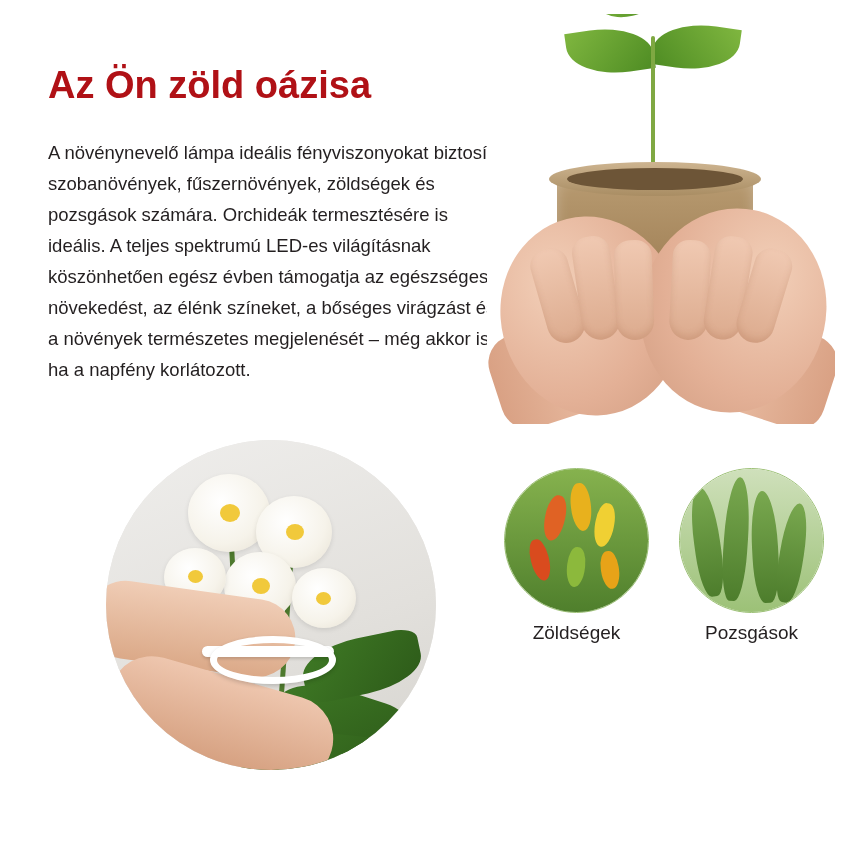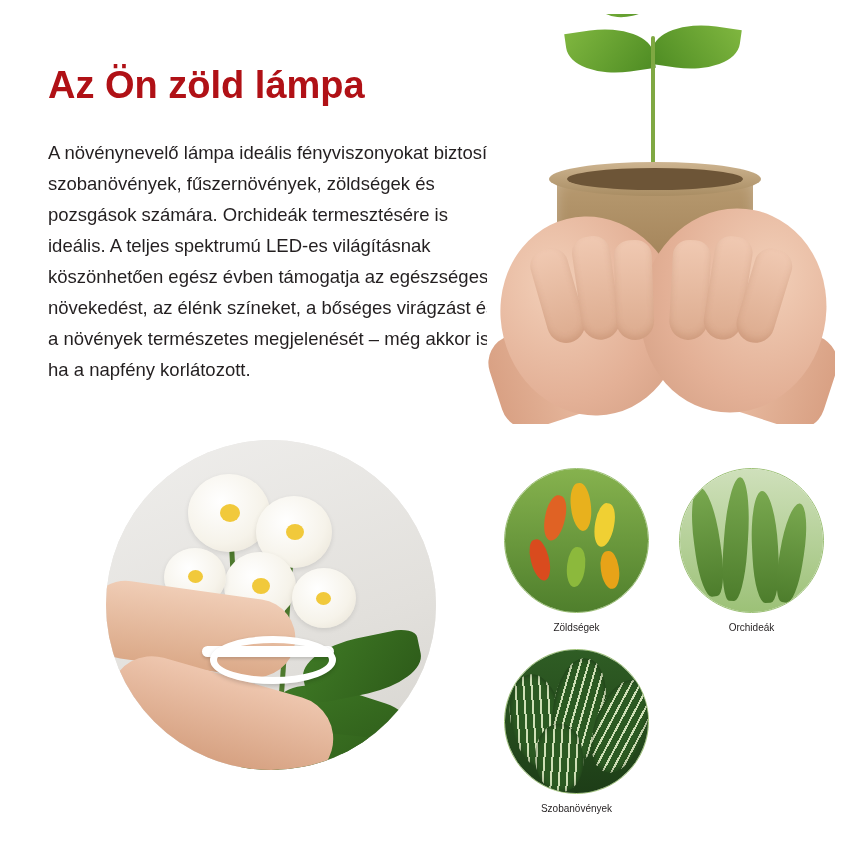--- a/index.html
+++ b/index.html
@@ -257,21 +257,21 @@
     width: 145px;
     height: 145px;
     border-radius: 50%;
     overflow: hidden;
     position: relative;
     border: 1px solid #9bbf74;
     box-sizing: border-box;
   }
   .thumb-label {
     margin-top: 9px;
-    font-size: 10px;
+    font-size: 19px;
     color: #231f20;
   }
 
   
   .veg {
     position: absolute;
     inset: 0;
     background: linear-gradient(180deg, #86b24e 0%, #4f7f2c 100%);
   }
   .veg .pepper {
@@ -308,21 +308,21 @@
     background: repeating-linear-gradient(100deg, #2c5a22 0px, #2c5a22 6px, #cfe0b6 6px, #cfe0b6 8px);
     border-radius: 55% 45% 50% 50%;
     box-shadow: inset 0 0 6px rgba(0,0,0,0.4);
   }
 </style>
 </head>
 <body>
 
 <div class="page">
 
-  <h1 class="headline">Az Ön zöld lámpa</h1>
+  <h1 class="headline">Az Ön zöld oázisa</h1>
 
   <p class="bodycopy">A növénynevelő lámpa ideális fényviszonyokat biztosít szobanövények, fűszernövények, zöldségek és pozsgások számára. Orchideák termesztésére is ideális. A teljes spektrumú LED-es világításnak köszönhetően egész évben támogatja az egészséges növekedést, az élénk színeket, a bőséges virágzást és a növények természetes megjelenését – még akkor is, ha a napfény korlátozott.</p>
 
   <div class="hero-photo">
     <div class="hands">
       <div class="leaf l1"></div>
       <div class="leaf l2"></div>
       <div class="leaf l3"></div>
       <div class="leaf l4"></div>
 
@@ -398,33 +398,22 @@
 
       <div class="thumb">
         <div class="thumb-circle">
           <div class="succ">
             <div class="blade" style="left:14px; top:18px; width:26px; height:110px; transform:rotate(-8deg);"></div>
             <div class="blade" style="left:44px; top:8px; width:24px; height:124px; transform:rotate(4deg);"></div>
             <div class="blade" style="left:72px; top:22px; width:26px; height:112px; transform:rotate(-3deg);"></div>
             <div class="blade" style="left:100px; top:34px; width:24px; height:100px; transform:rotate(9deg);"></div>
           </div>
         </div>
-        <div class="thumb-label">Orchideák</div>
+        <div class="thumb-label">Pozsgások</div>
       </div>
     </div>
 
     <div class="thumb-row">
 
-      <div class="thumb">
-        <div class="thumb-circle">
-          <div class="zebra">
-            <div class="zleaf" style="left:6px; top:24px; width:52px; height:96px; transform:rotate(-14deg);"></div>
-            <div class="zleaf" style="left:48px; top:8px; width:52px; height:104px; transform:rotate(6deg);"></div>
-            <div class="zleaf" style="left:90px; top:28px; width:50px; height:96px; transform:rotate(18deg);"></div>
-            <div class="zleaf" style="left:30px; top:74px; width:48px; height:68px; transform:rotate(-6deg);"></div>
-          </div>
-        </div>
-        <div class="thumb-label">Szobanövények</div>
-      </div>
     </div>
 
   </div>
 </div>
 
 </body></html>

